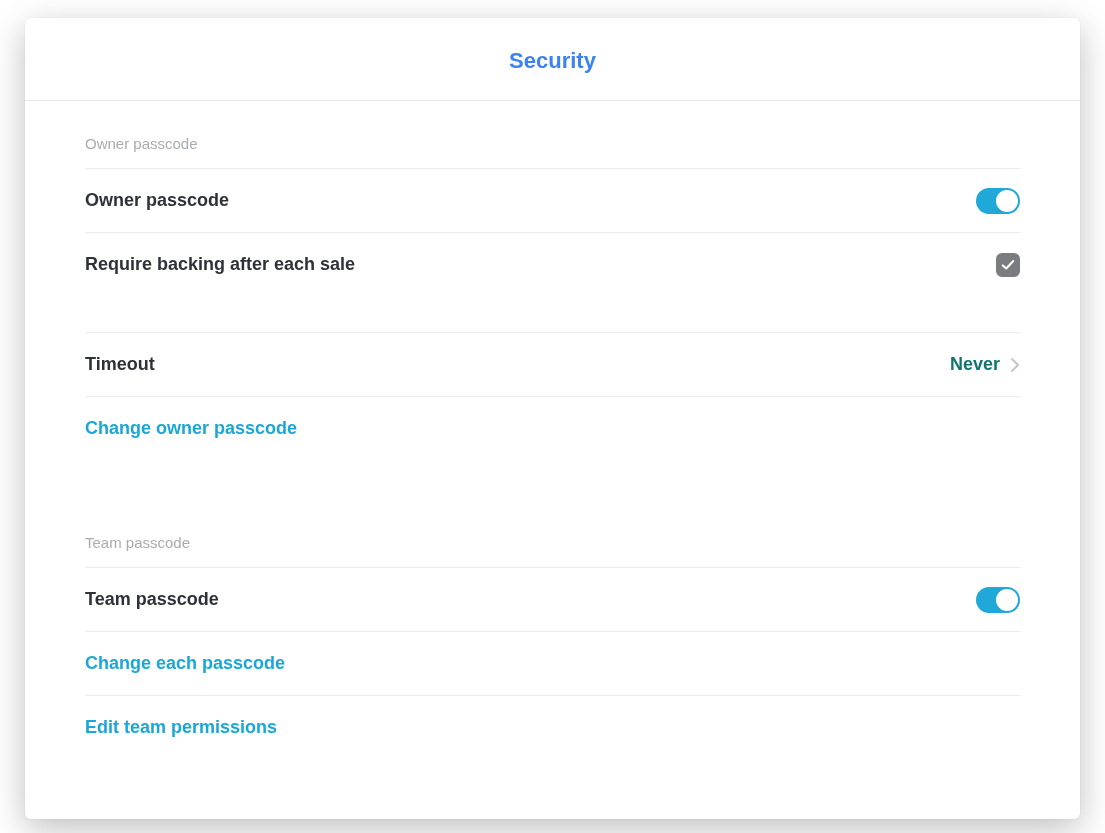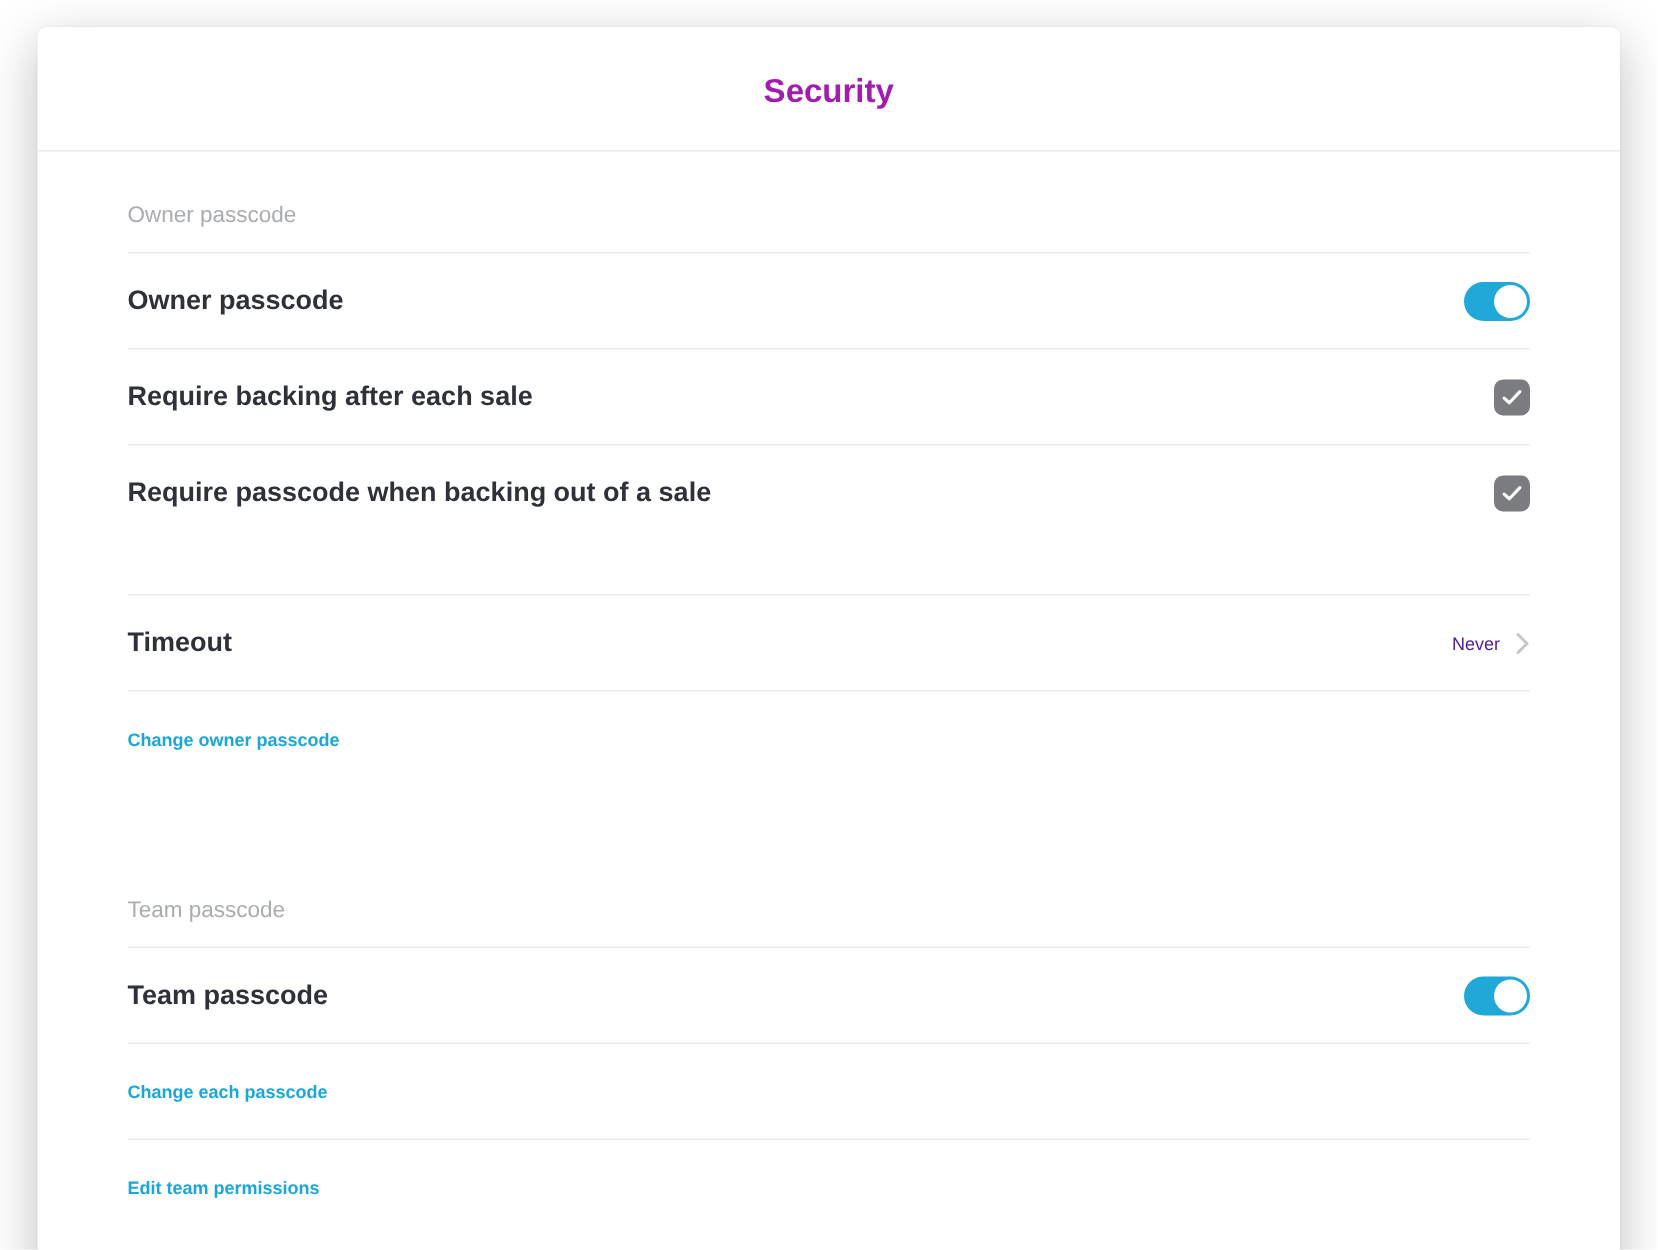--- a/index.html
+++ b/index.html
@@ -19,21 +19,21 @@
     overflow: hidden;
   }
   .panel-header {
     text-align: center;
     padding: 30px 0 26px 0;
     border-bottom: 1px solid #e9e9ea;
   }
   .panel-title {
     font-size: 22px;
     font-weight: 600;
-    color: #a21caf;
+    color: #3b82f6;
   }
   .content {
     padding: 0 60px 60px 60px;
   }
   .section-label {
     font-size: 15px;
     color: #a9acb0;
     padding: 34px 0 16px 0;
     font-weight: 400;
   }
@@ -44,34 +44,34 @@
     min-height: 64px;
     padding: 18px 0;
     border-top: 1px solid #ececed;
   }
   .row-label {
     font-size: 18px;
     font-weight: 600;
     color: #2e3138;
   }
   .row-link {
-    font-size: 12px;
+    font-size: 18px;
     font-weight: 600;
     color: #1aa7d8;
     cursor: pointer;
   }
   .row-right {
     display: flex;
     align-items: center;
     gap: 10px;
   }
   .value-text {
-    font-size: 12px;
-    color: #4c1d95;
-    font-weight: 400;
+    font-size: 18px;
+    color: #0f766e;
+    font-weight: 700;
   }
   
   .toggle {
     width: 44px;
     height: 26px;
     border-radius: 13px;
     background: #1fa8d8;
     position: relative;
     cursor: pointer;
   }
@@ -125,30 +125,20 @@
       <div class="row-label">Require backing after each sale</div>
       <div class="row-right">
         <div class="checkbox">
           <svg viewBox="0 0 16 16">
               <path d="M2 8.5 L6 12 L14 3.5" stroke="#ffffff" stroke-width="2.4" fill="none" stroke-linecap="round" stroke-linejoin="round"></path>
             </svg>
         </div>
       </div>
     </div>
 
-    <div class="row">
-      <div class="row-label">Require passcode when backing out of a sale</div>
-      <div class="row-right">
-        <div class="checkbox">
-          <svg viewBox="0 0 16 16">
-              <path d="M2 8.5 L6 12 L14 3.5" stroke="#ffffff" stroke-width="2.4" fill="none" stroke-linecap="round" stroke-linejoin="round"></path>
-            </svg>
-        </div>
-      </div>
-    </div>
 
     <div class="row" style="cursor:pointer;margin-top:36px;">
       <div class="row-label">Timeout</div>
       <div class="row-right">
         <span class="value-text">Never</span>
         <span class="chevron">
           <svg viewBox="0 0 10 16">
               <path d="M2 2 L8 8 L2 14" stroke="#c4c6c9" stroke-width="2" fill="none" stroke-linecap="round" stroke-linejoin="round"></path>
             </svg>
         </span>

